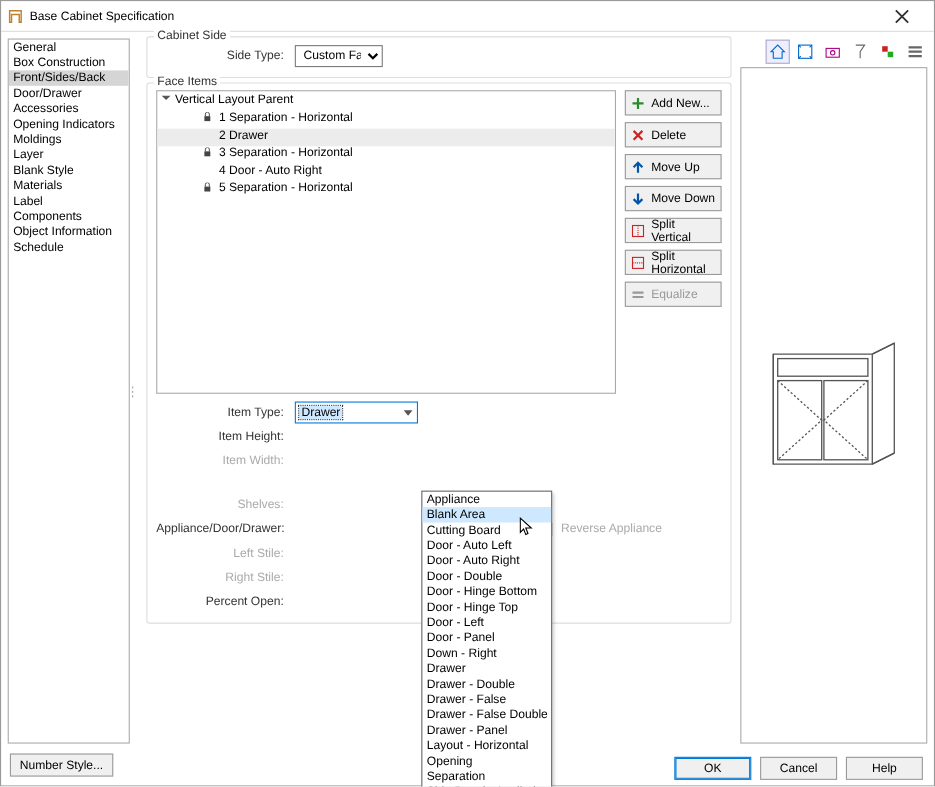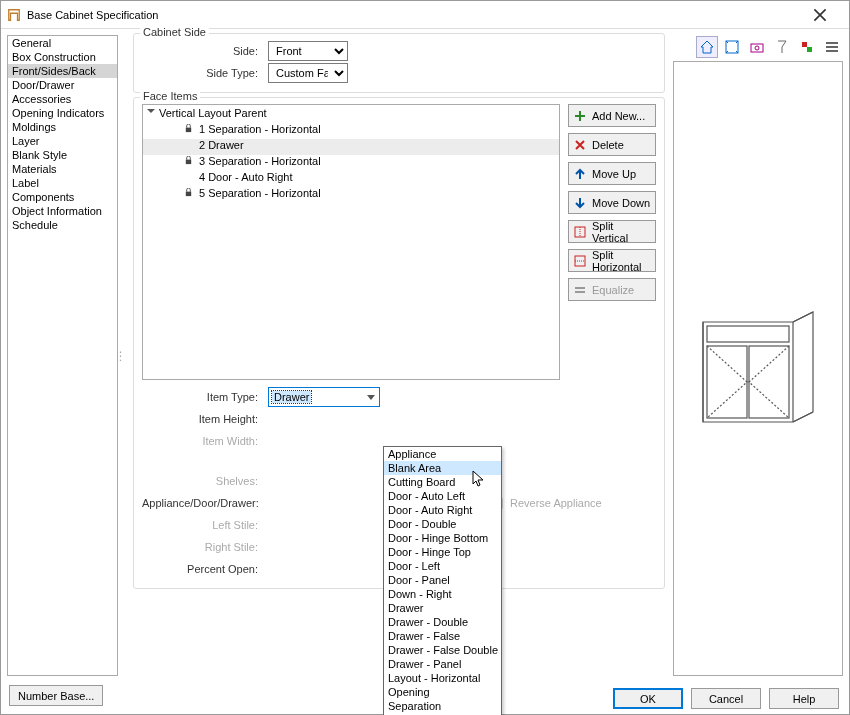--- a/index.html
+++ b/index.html
@@ -90,24 +90,20 @@
       <div class="nav-item">Object Information</div>
       <div class="nav-item">Schedule</div>
     </div>
 
     <div class="splitter"></div>
 
     <div class="content">
       <div class="groupbox">
         <span class="groupbox-label">Cabinet Side</span>
         <div class="row">
-          <span class="row-label">Side:</span>
-          <select><option>Front</option></select>
-        </div>
-        <div class="row">
           <span class="row-label">Side Type:</span>
           <select><option>Custom Face</option></select>
         </div>
       </div>
 
       <div class="groupbox">
         <span class="groupbox-label">Face Items</span>
         <div class="face-body">
           <div class="tree">
             <div class="tree-row parent">
@@ -317,19 +313,19 @@
             <rect x="56" y="44" width="40" height="72"></rect>
             <path d="M14 44 L54 80 L14 116" stroke-dasharray="2 2"></path>
             <path d="M96 44 L56 80 L96 116" stroke-dasharray="2 2"></path>
           </g>
         </svg>
       </div>
     </div>
   </div>
 
   <div class="footer">
-    <div class="btn num-style">Number Base...</div>
+    <div class="btn num-style">Number Style...</div>
     <div class="footer-spacer"></div>
     <div class="btn-wide default">OK</div>
     <div class="btn-wide">Cancel</div>
     <div class="btn-wide">Help</div>
   </div>
 </div>
 
 </body></html>

